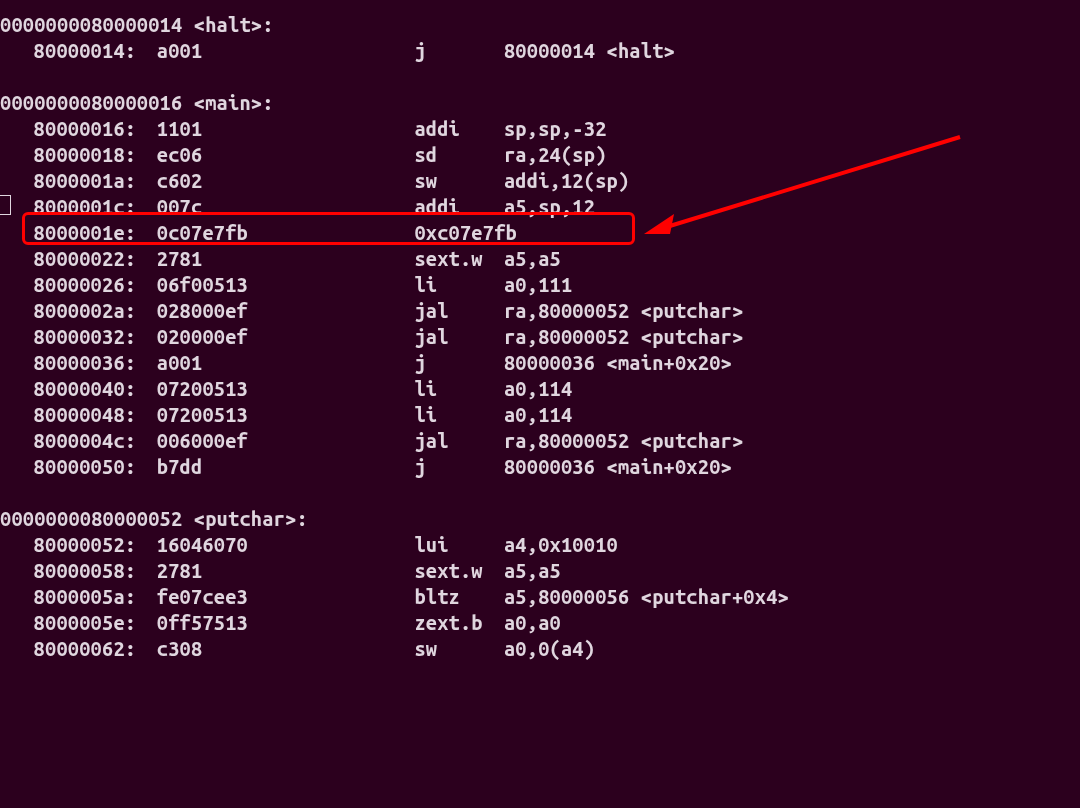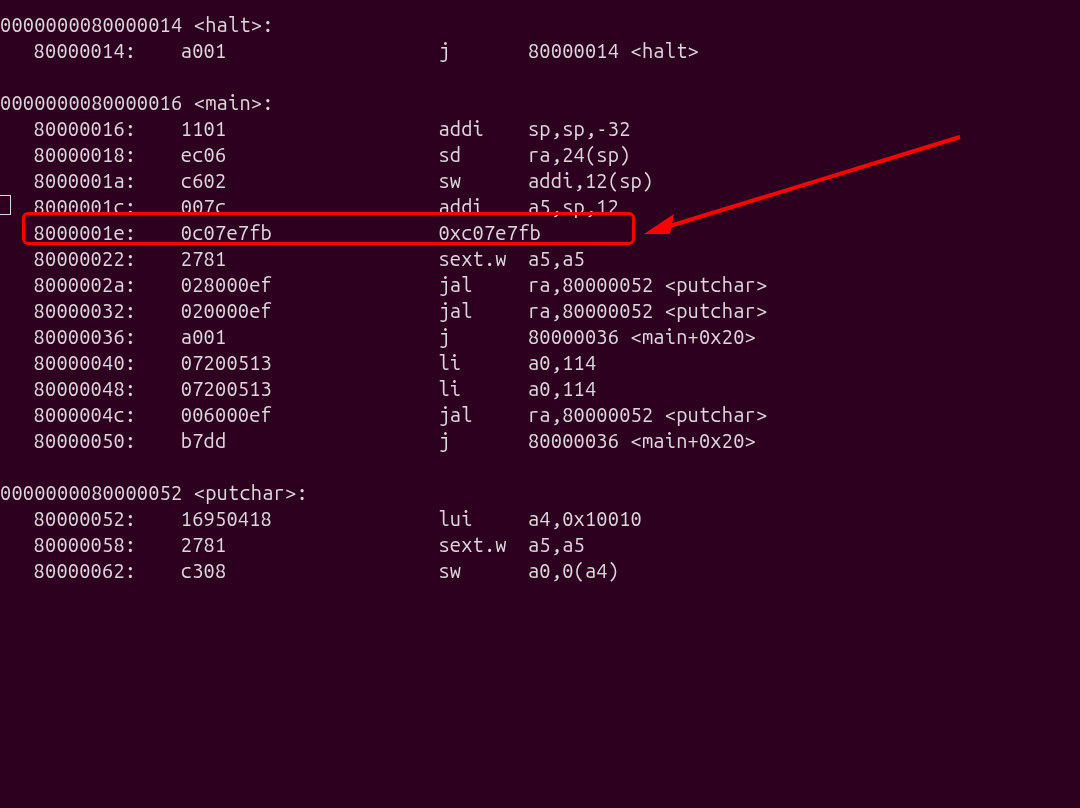--- a/index.html
+++ b/index.html
@@ -15,23 +15,24 @@
   .screen{
     position:relative;
     width:1080px;
     height:808px;
     overflow:hidden;
     padding-top:12px;
   }
   .line{
     white-space:pre;
     height:26px;
+    font-weight:bold;
   }
   .col-addr  { display:inline-block; width:11ch; }
-  .col-bytes { display:inline-block; width:23ch;margin-left:24px; }
+  .col-bytes { display:inline-block; width:23ch; }
   .col-op    { display:inline-block; width:8ch;  }
   .indent    { display:inline-block; width:3ch;  }
   .cursor-box{
     position:absolute;
     left:-4px;
     top:195px;
     width:15px;
     height:20px;
     border:1px solid #e0d6df;
     box-sizing:border-box;
@@ -64,31 +65,34 @@
       <div class="line"><span>0000000080000014</span><span> &lt;halt&gt;:</span></div>
       <div class="line"><span class="indent">   </span><span class="col-addr">80000014:</span><span class="col-bytes">a001</span><span class="col-op">j</span><span>80000014 &lt;halt&gt;</span></div>
       <div class="line"> </div>
       <div class="line"><span>0000000080000016</span><span> &lt;main&gt;:</span></div>
       <div class="line"><span class="indent">   </span><span class="col-addr">80000016:</span><span class="col-bytes">1101</span><span class="col-op">addi</span><span>sp,sp,-32</span></div>
       <div class="line"><span class="indent">   </span><span class="col-addr">80000018:</span><span class="col-bytes">ec06</span><span class="col-op">sd</span><span>ra,24(sp)</span></div>
       <div class="line"><span class="indent">   </span><span class="col-addr">8000001a:</span><span class="col-bytes">c602</span><span class="col-op">sw</span><span>addi,12(sp)</span></div>
       <div class="line"><span class="indent">   </span><span class="col-addr">8000001c:</span><span class="col-bytes">007c</span><span class="col-op">addi</span><span>a5,sp,12</span></div>
       <div class="line"><span class="indent">   </span><span class="col-addr">8000001e:</span><span class="col-bytes">0c07e7fb</span><span class="col-op">0xc07e7fb</span><span></span></div>
       <div class="line"><span class="indent">   </span><span class="col-addr">80000022:</span><span class="col-bytes">2781</span><span class="col-op">sext.w</span><span>a5,a5</span></div>
+      <div class="line"><span class="indent">   </span><span class="col-addr">80000026:</span><span class="col-bytes">06f00513</span><span class="col-op">li</span><span>a0,111</span></div>
       <div class="line"><span class="indent">   </span><span class="col-addr">8000002a:</span><span class="col-bytes">028000ef</span><span class="col-op">jal</span><span>ra,80000052 &lt;putchar&gt;</span></div>
       <div class="line"><span class="indent">   </span><span class="col-addr">80000032:</span><span class="col-bytes">020000ef</span><span class="col-op">jal</span><span>ra,80000052 &lt;putchar&gt;</span></div>
       <div class="line"><span class="indent">   </span><span class="col-addr">80000036:</span><span class="col-bytes">a001</span><span class="col-op">j</span><span>80000036 &lt;main+0x20&gt;</span></div>
       <div class="line"><span class="indent">   </span><span class="col-addr">80000040:</span><span class="col-bytes">07200513</span><span class="col-op">li</span><span>a0,114</span></div>
       <div class="line"><span class="indent">   </span><span class="col-addr">80000048:</span><span class="col-bytes">07200513</span><span class="col-op">li</span><span>a0,114</span></div>
       <div class="line"><span class="indent">   </span><span class="col-addr">8000004c:</span><span class="col-bytes">006000ef</span><span class="col-op">jal</span><span>ra,80000052 &lt;putchar&gt;</span></div>
       <div class="line"><span class="indent">   </span><span class="col-addr">80000050:</span><span class="col-bytes">b7dd</span><span class="col-op">j</span><span>80000036 &lt;main+0x20&gt;</span></div>
       <div class="line"> </div>
       <div class="line"><span>0000000080000052</span><span> &lt;putchar&gt;:</span></div>
-      <div class="line"><span class="indent">   </span><span class="col-addr">80000052:</span><span class="col-bytes">16950418</span><span class="col-op">lui</span><span>a4,0x10010</span></div>
+      <div class="line"><span class="indent">   </span><span class="col-addr">80000052:</span><span class="col-bytes">16046070</span><span class="col-op">lui</span><span>a4,0x10010</span></div>
       <div class="line"><span class="indent">   </span><span class="col-addr">80000058:</span><span class="col-bytes">2781</span><span class="col-op">sext.w</span><span>a5,a5</span></div>
+      <div class="line"><span class="indent">   </span><span class="col-addr">8000005a:</span><span class="col-bytes">fe07cee3</span><span class="col-op">bltz</span><span>a5,80000056 &lt;putchar+0x4&gt;</span></div>
+      <div class="line"><span class="indent">   </span><span class="col-addr">8000005e:</span><span class="col-bytes">0ff57513</span><span class="col-op">zext.b</span><span>a0,a0</span></div>
       <div class="line"><span class="indent">   </span><span class="col-addr">80000062:</span><span class="col-bytes">c308</span><span class="col-op">sw</span><span>a0,0(a4)</span></div>
     </div>
 
   <div class="cursor-box"></div>
 
   <div class="red-rect"></div>
 
   <svg class="arrow" viewBox="0 0 330 110">
     <line x1="320" y1="6" x2="20" y2="98" stroke="#ff0000" stroke-width="4"></line>
     <polygon points="4,103 34,83 30,103" fill="#ff0000"></polygon>

